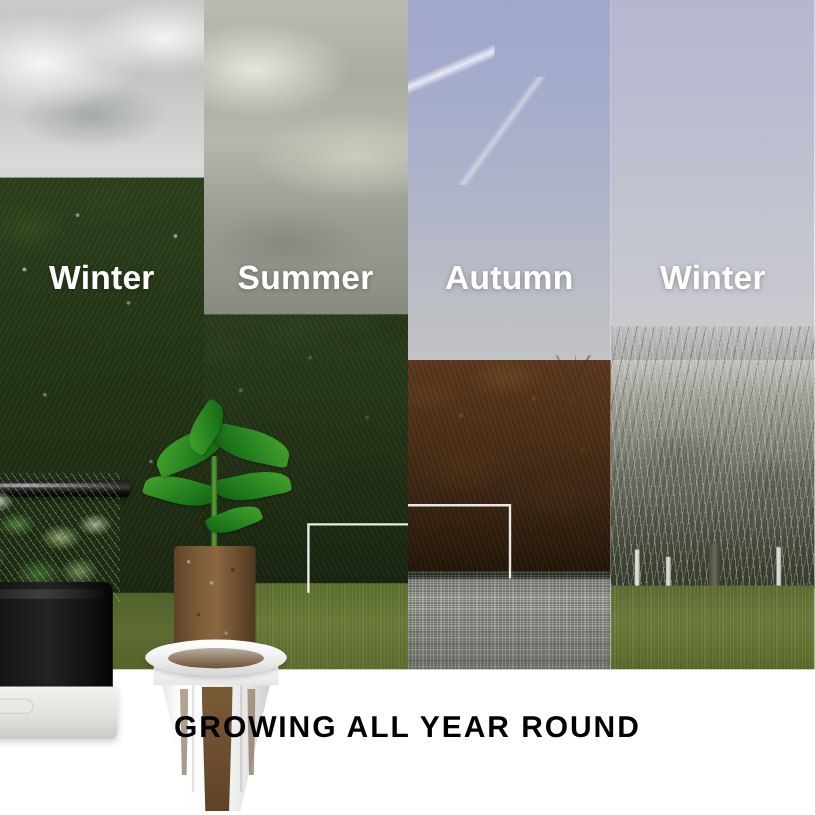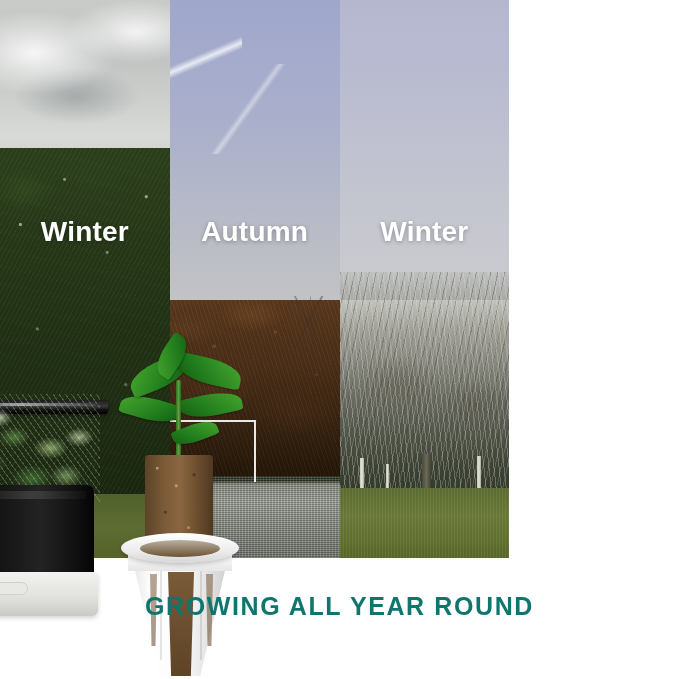--- a/index.html
+++ b/index.html
@@ -219,20 +219,27 @@
 
   <div class="strip">
 
     <div class="panel p-spring">
       <div class="sky"></div>
       <div class="trees"></div>
       <div class="ground"></div>
       <div class="season-label" style="color: rgb(255, 255, 255);">Winter</div>
     </div>
 
+    <div class="panel p-summer">
+      <div class="sky"></div>
+      <div class="trees"></div>
+      <div class="ground"></div>
+      <div class="goal-a"></div>
+      <div class="season-label" style="color: rgb(255, 255, 255);">Summer</div>
+    </div>
 
     <div class="panel p-autumn">
       <div class="sky"></div>
       <div class="contrail"></div>
       <div class="contrail2"></div>
       <div class="trees"></div>
       <div class="bare-branch"></div>
       <div class="ground"></div>
       <div class="goal-b"></div>
       <div class="season-label" style="color: rgb(255, 255, 255);">Autumn</div>
@@ -272,14 +279,14 @@
     <div class="cup-slot s-mid"></div>
     <div class="cup-slot s-l"></div>
     <div class="cup-slot s-r"></div>
     <div class="cup-rib r1"></div>
     <div class="cup-rib r2"></div>
     <div class="cup-collar"></div>
     <div class="cup-rim"></div>
     <div class="cup-rim-in"></div>
   </div>
 
-  <div class="caption" style="color: #0f766e;">GROWING ALL YEAR ROUND</div>
+  <div class="caption" style="color: #000000;">GROWING ALL YEAR ROUND</div>
 </div>
 
 </body></html>

